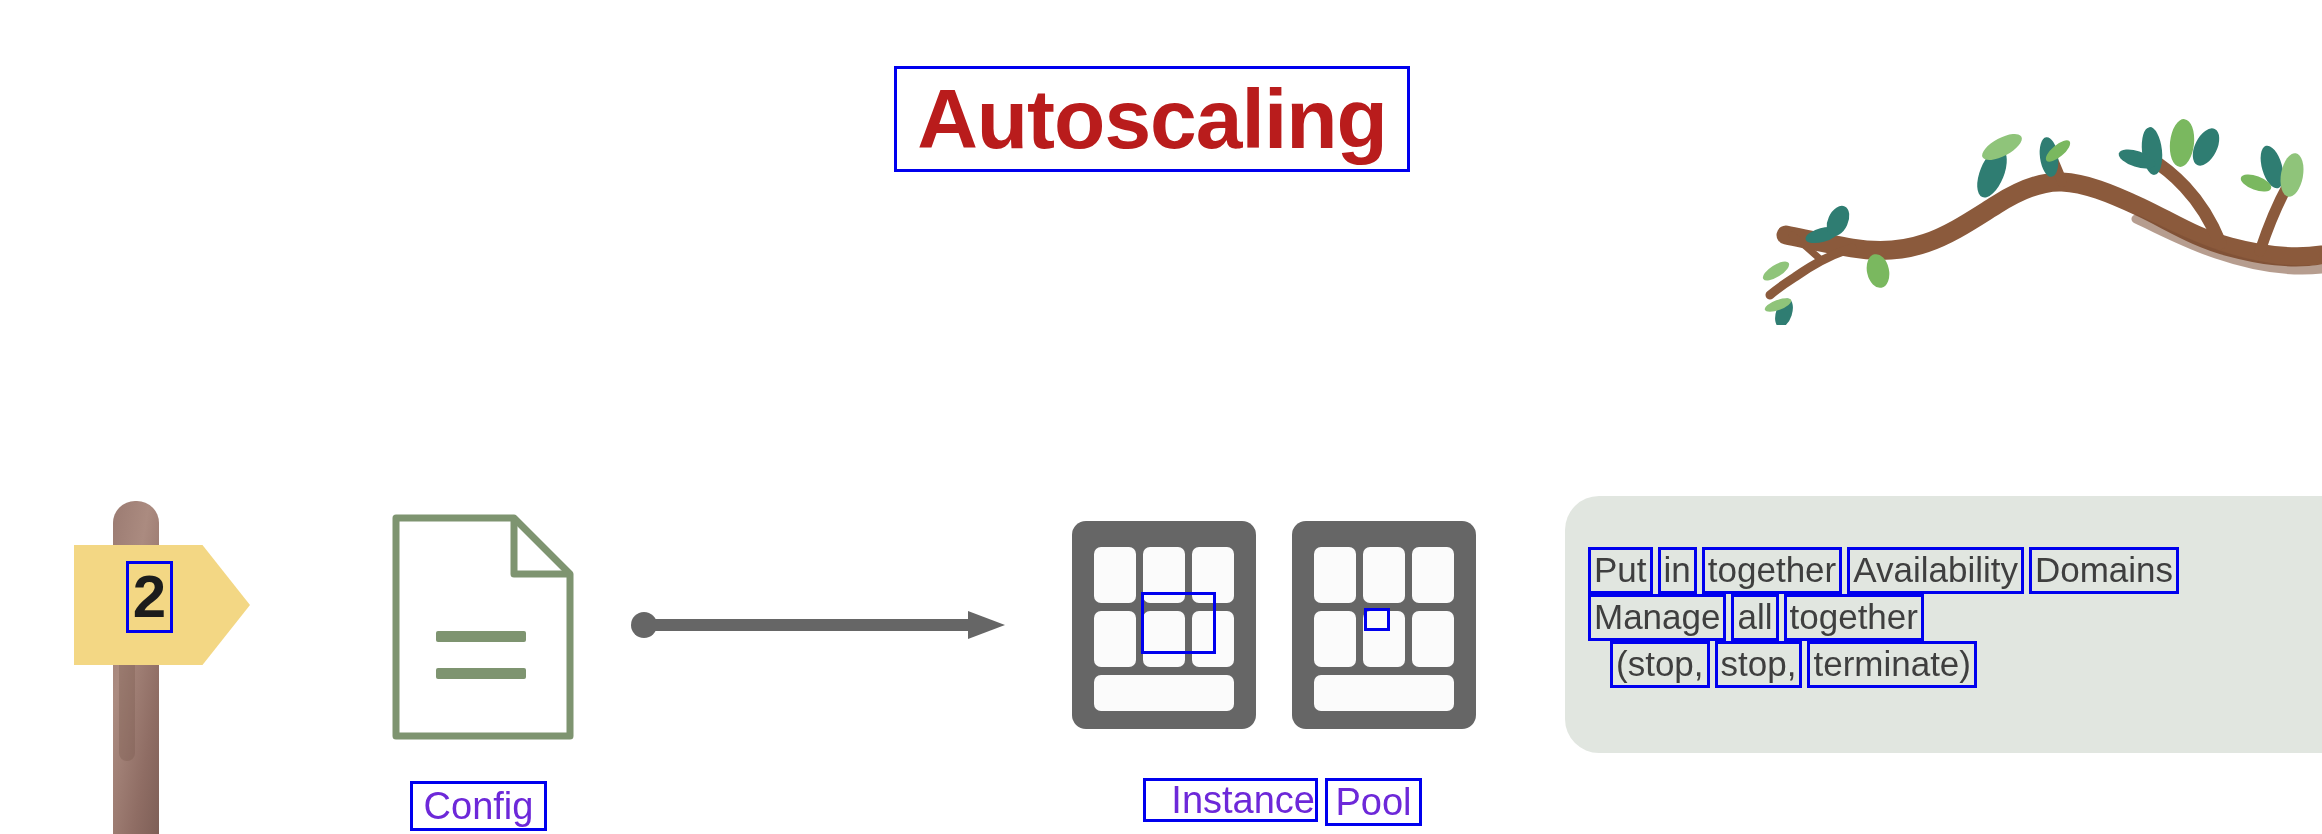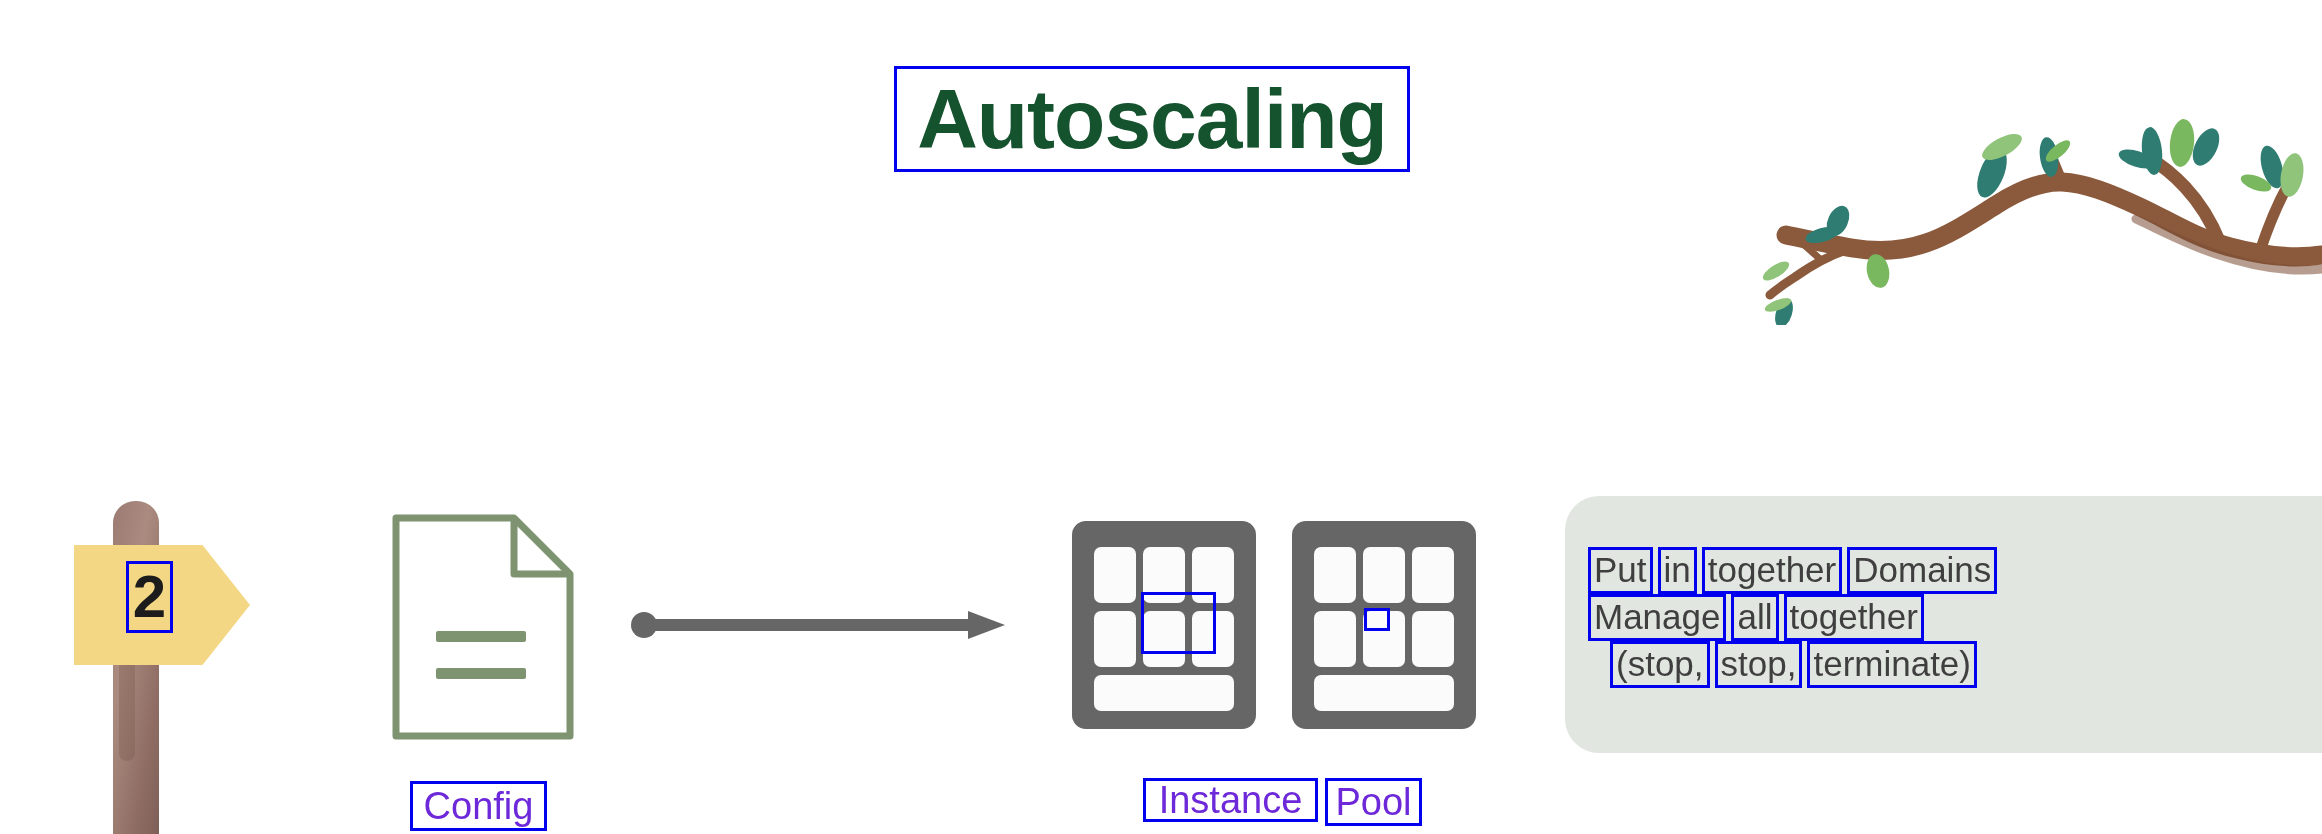--- a/index.html
+++ b/index.html
@@ -35,21 +35,21 @@
     height: 106px;
     box-sizing: border-box;
     border: 3px solid #0000ee;
     display: flex;
     align-items: center;
     justify-content: center;
   }
   #title-text {
     font-size: 84px;
     font-weight: bold;
-    color: #14532d;
+    color: #b91c1c;
     letter-spacing: -1px;
     line-height: 1;
     white-space: nowrap;
   }
 
   
   #branch {
     position: absolute;
     left: 1700px;
     top: 55px;
@@ -181,21 +181,21 @@
   #pool-label-instance-box {
     position: absolute;
     left: 1143px;
     top: 778px;
     width: 175px;
     height: 44px;
     box-sizing: border-box;
     border: 3px solid #0000ee;
     display: flex;
     align-items: center;
-    justify-content: center;
+    justify-content: flex-end;
   }
   #pool-label-pool-box {
     position: absolute;
     left: 1325px;
     top: 778px;
     width: 97px;
     height: 48px;
     box-sizing: border-box;
     border: 3px solid #0000ee;
     display: flex;
@@ -343,20 +343,21 @@
   <div id="pool-label-pool-box">
     <span class="plain-label">Pool</span>
   </div>
 
   <div id="notes-panel">
 
     <div id="note-line-0" class="note-line">
       <span class="note-word">Put</span>
       <span class="note-word">in</span>
       <span class="note-word">together</span>
+      <span class="note-word">Availability</span>
       <span class="note-word">Domains</span>
     </div>
 
     <div id="note-line-1" class="note-line">
       <span class="note-word">Manage</span>
       <span class="note-word">all</span>
       <span class="note-word">together</span>
     </div>
 
     <div id="note-line-2" class="note-line">

